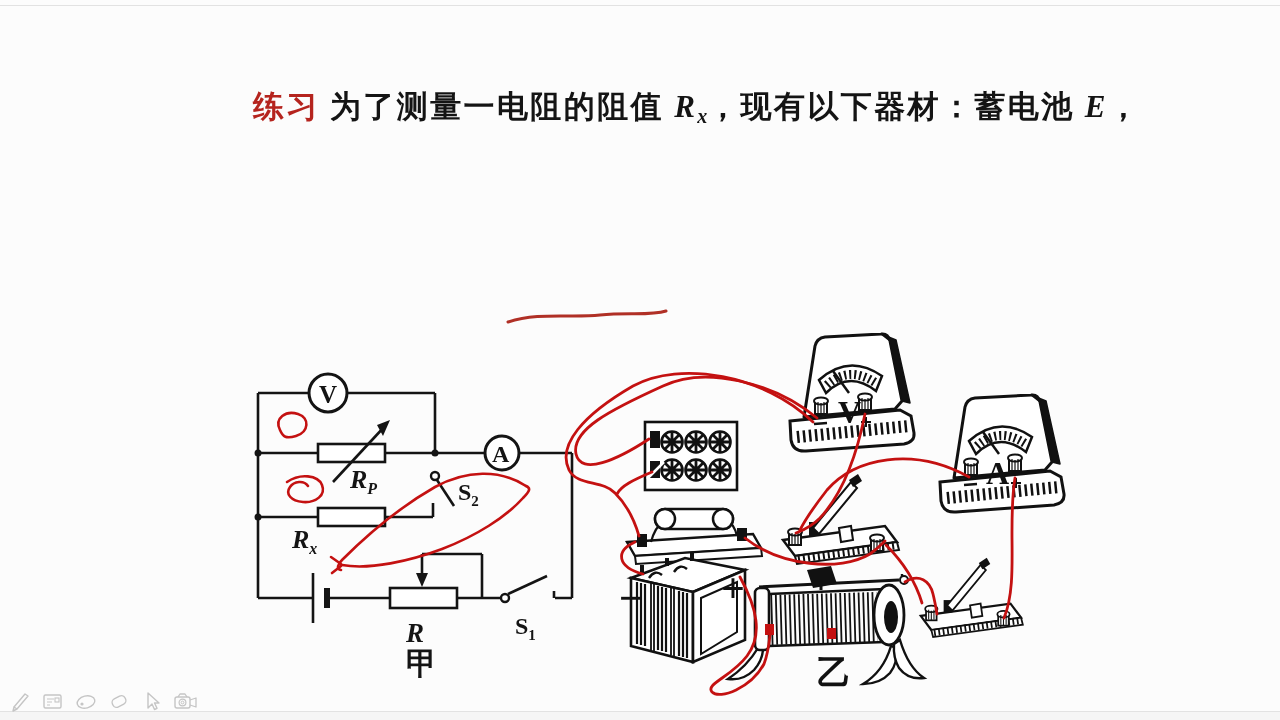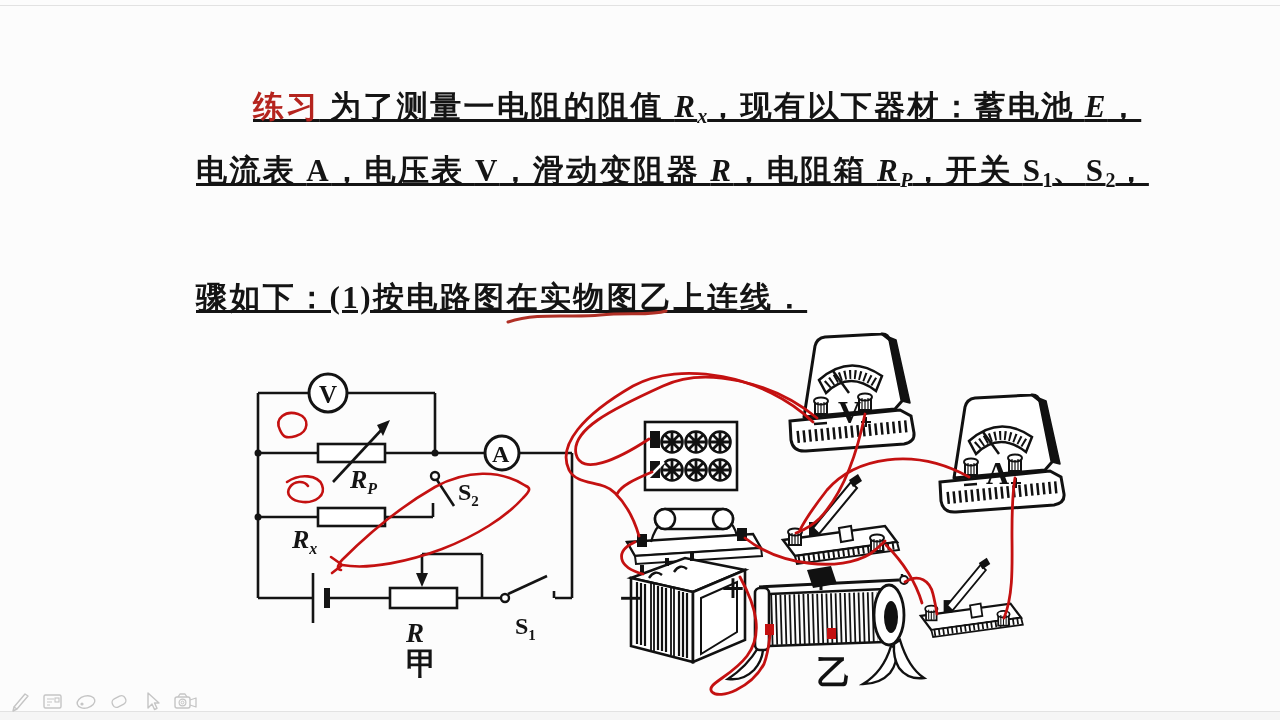--- a/index.html
+++ b/index.html
@@ -1,45 +1,41 @@
 <!DOCTYPE html>
 <html><head>
 <meta charset="utf-8">
 <style>
   html,body{margin:0;padding:0;background:#e9e9e9;}
   #stage{position:relative;width:1280px;height:720px;background:#fcfcfc;overflow:hidden;
          font-family:"Liberation Serif","DejaVu Serif",serif;}
   .hairline{position:absolute;left:0;width:1280px;height:1px;background:#e2e2e2;}
   .footerband{position:absolute;left:0;top:712px;width:1280px;height:8px;background:#f5f5f5;}
   .tline{position:absolute;white-space:nowrap;font-weight:700;font-size:31px;color:#141414;
-         letter-spacing:2.4px;text-decoration:underline;}
+         letter-spacing:2.4px;}
   .tline i{font-style:italic;}
   .tline sub{font-size:20px;letter-spacing:0;vertical-align:-6px;}
   .red{color:#b5241e;}
   svg{position:absolute;}
   .tools{position:absolute;left:8px;top:691px;display:flex;gap:9px;}
   .tools button{width:24px;height:22px;border:none;background:none;padding:0;cursor:pointer;}
   .tools svg{position:static;display:block;}
 </style>
 </head>
 <body>
 
 <div id="stage">
 
   <div class="hairline" style="top:5px"></div>
   <div class="hairline" style="top:711px"></div>
   <div class="footerband"></div>
 
   <div class="tline" style="left:253px;top:86px">
     <span class="red">练习</span><span> 为了测量一电阻的阻值 </span><i>R</i><sub><i>x</i></sub><span>，现有以下器材：蓄电池 </span><i>E</i><span>，</span>
   </div>
-  <div class="tline" style="left:196px;top:150px">
-    <span>电流表 </span><span>A</span><span>，电压表 </span><span>V</span><span>，滑动变阻器 </span><i>R</i><span>，电阻箱 </span><i>R</i><sub><i>P</i></sub><span>，开关 </span><span>S</span><sub>1</sub><span>、</span><span>S</span><sub>2</sub><span>，</span>
-  </div>
-  <div class="tline" style="left:196px;top:277px">骤如下：(1)按电路图在实物图乙上连线．</div>
 
   <svg style="left:500px;top:304px" width="175" height="26" viewBox="0 0 175 26">
     <path d="M8,18 C38,8 70,14 100,11 C128,8 150,12 166,7" stroke="#b03026" stroke-width="3" fill="none" stroke-linecap="round"></path>
   </svg>
 
   <svg style="left:230px;top:360px" width="360" height="330" viewBox="0 0 360 330">
     <g stroke="#141414" stroke-width="2.6" fill="none">
       <path d="M28,33 H205 M205,33 V93 M28,33 V238"></path>
       <path d="M28,93 H205"></path>
       <path d="M28,157 H203 M203,143 V157"></path>

